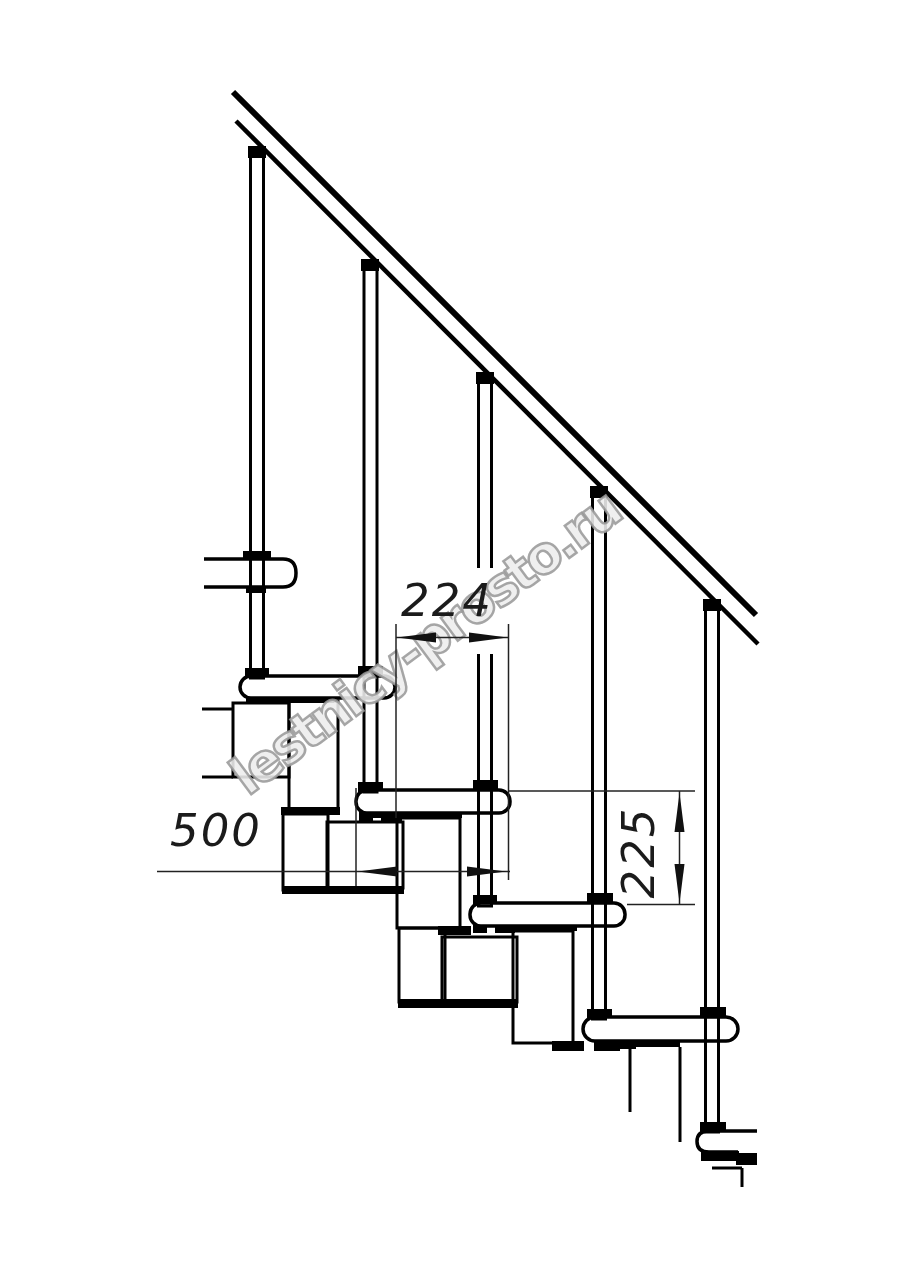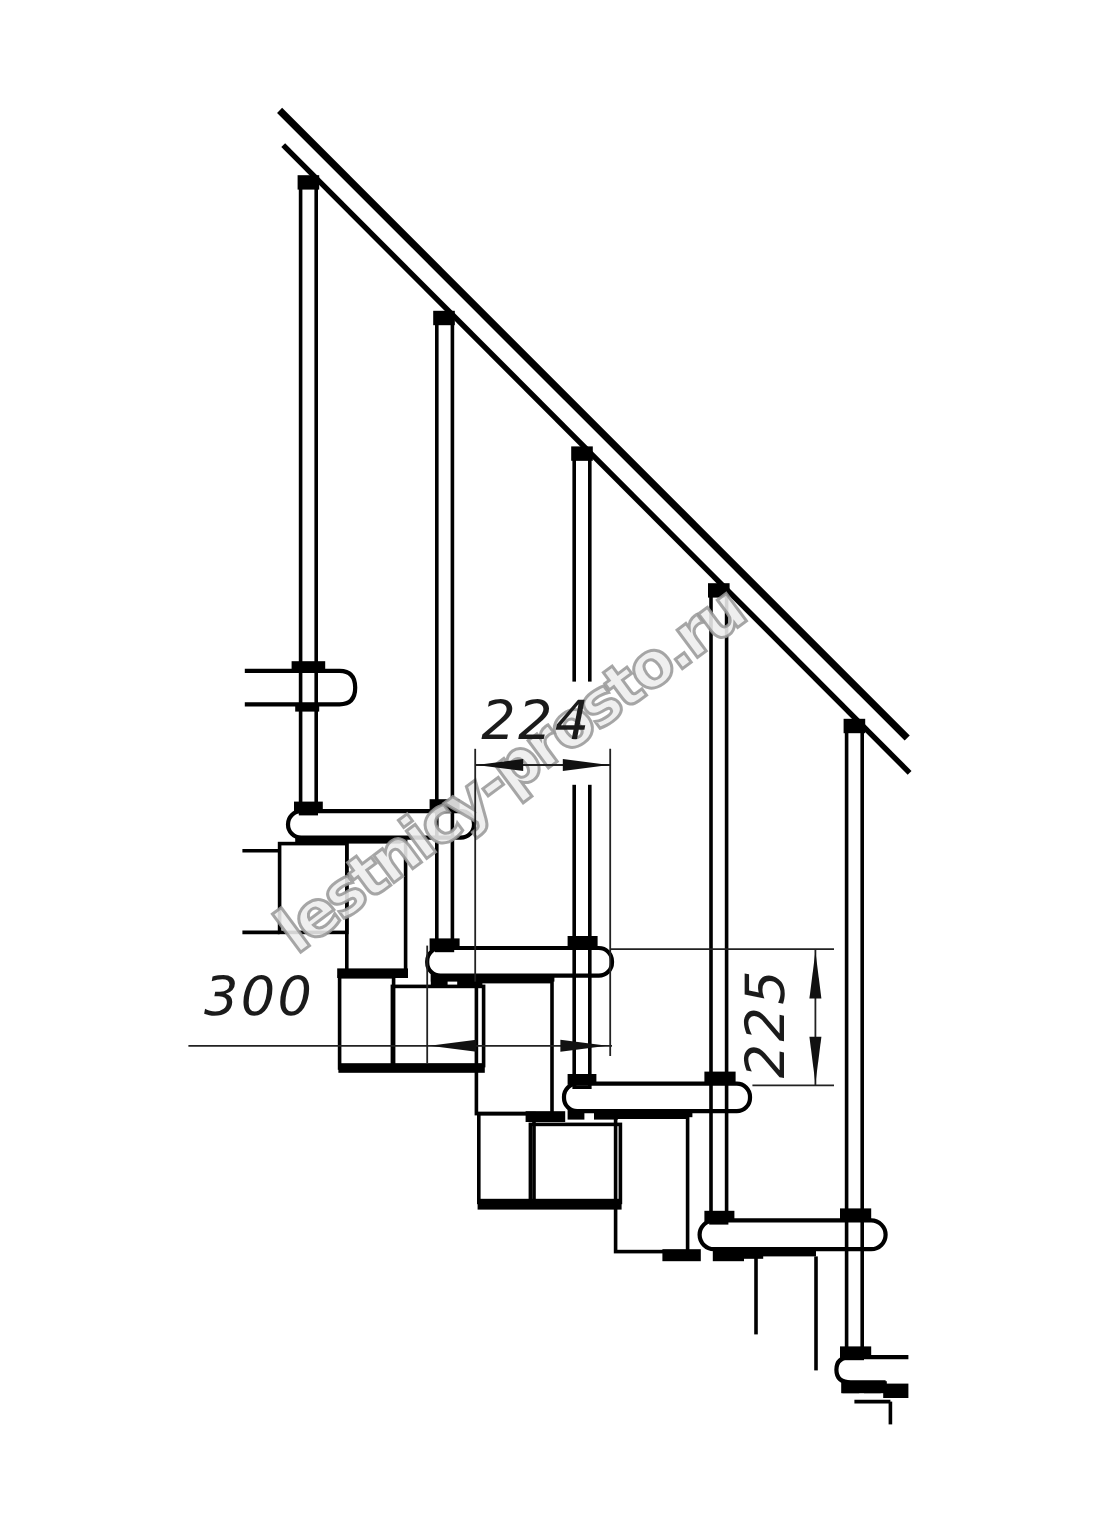--- a/index.html
+++ b/index.html
@@ -150,16 +150,16 @@
       <polygon points="397,637.5 436,632.5 436,642.5"></polygon>
       <polygon points="507.5,637.5 469,632.5 469,642.5"></polygon>
       <polygon points="358,871.5 397,866.5 397,876.5"></polygon>
       <polygon points="506,871.5 467,866.5 467,876.5"></polygon>
       <polygon points="679.5,793 674.5,832 684.5,832"></polygon>
       <polygon points="679.5,903 674.5,864 684.5,864"></polygon>
     </g>
   </svg>
 
   <div class="dimtext dim-224">224</div>
-  <div class="dimtext dim-300">300</div>
+  <div class="dimtext dim-300">500</div>
   <div class="dimtext dim-225">225</div>
 
 </div>
 
 </body></html>

